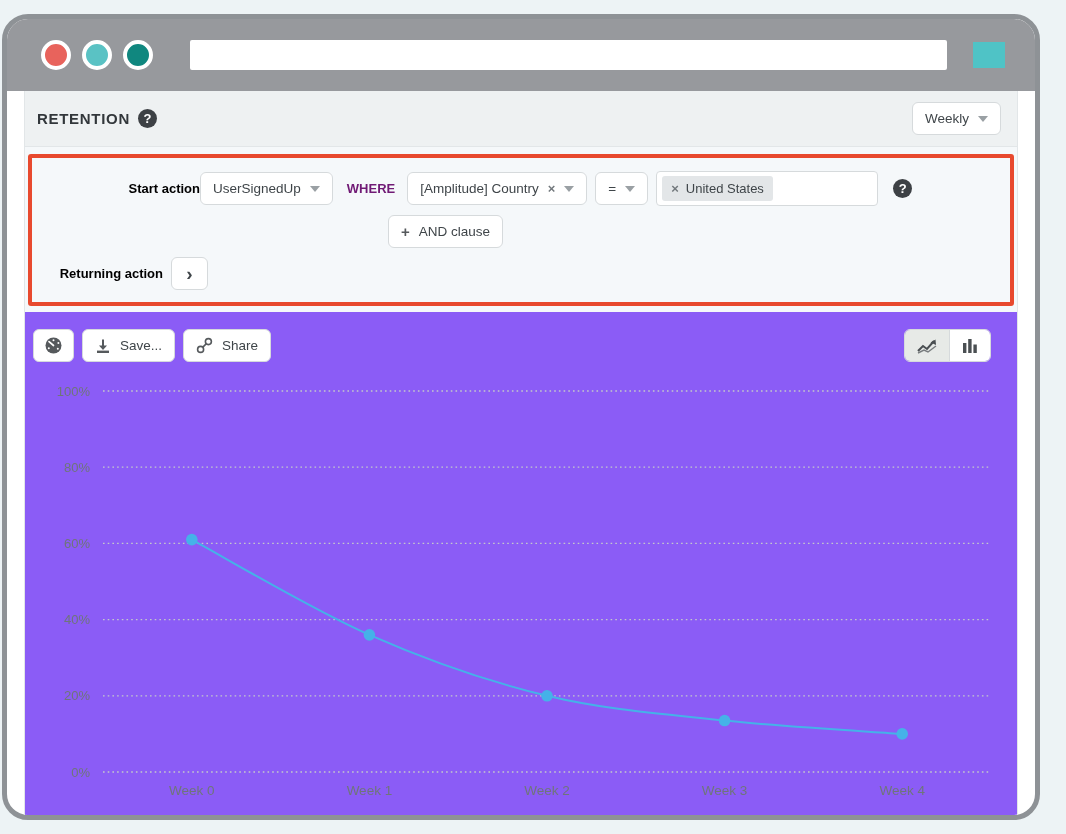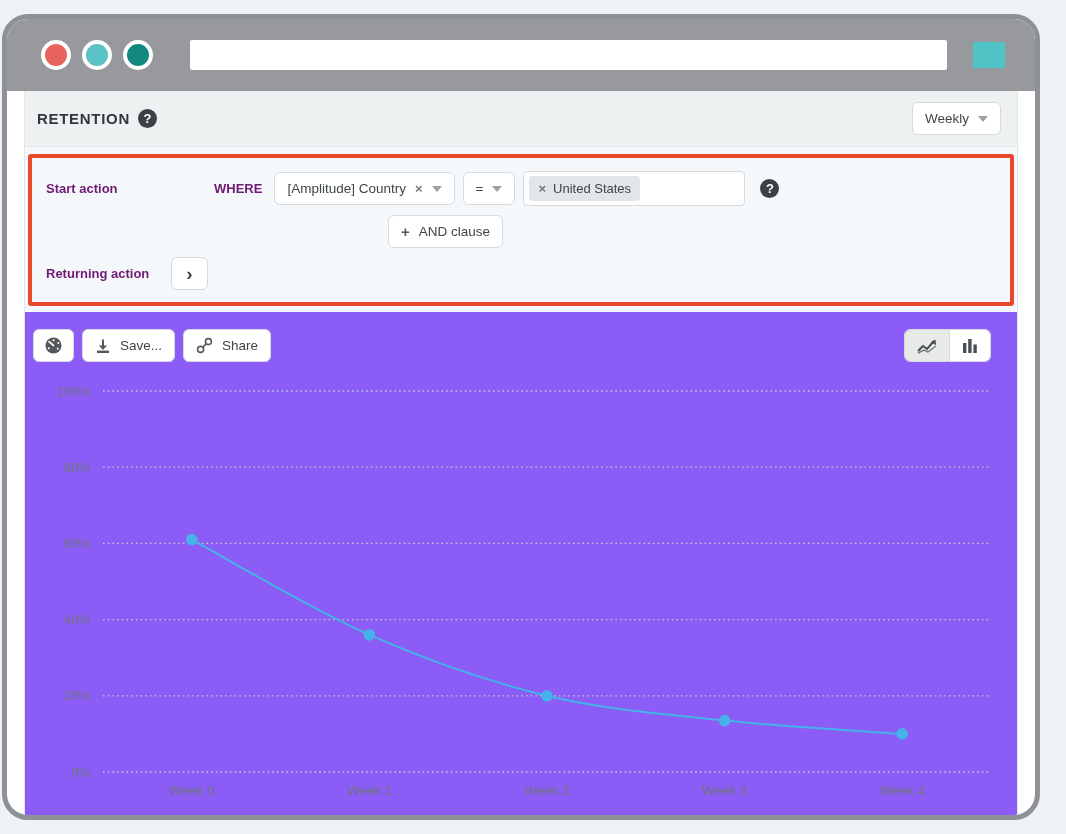--- a/index.html
+++ b/index.html
@@ -43,21 +43,21 @@
     font-size:13.5px;padding:0 12px;height:33px;display:inline-flex;align-items:center;
     gap:9px;font-family:inherit;cursor:pointer;white-space:nowrap;}
   .caret{width:0;height:0;border-left:5px solid transparent;
     border-right:5px solid transparent;border-top:6px solid #9aa0a4;display:inline-block;}
   .xmark{color:#72787c;font-weight:700;font-size:13px;line-height:1;}
 
   
   .filter-panel{background:#f5f8fa;padding:7px 3px 6px;}
   .hl-box{border:4px solid #e8492e;border-radius:3px;padding:13px 14px 12px;}
   .frow{display:flex;align-items:center;}
-  .flabel{font-size:13px;font-weight:700;color:#701a75;}
+  .flabel{font-size:13px;font-weight:700;color:#000000;text-align:right;}
   .lbl-start{width:154px;flex:0 0 154px;}
   .lbl-return{width:117px;flex:0 0 117px;}
   .where{font-size:13px;font-weight:700;color:#701a75;margin:0 12px 0 14px;}
   .value-box{background:#fff;border:1px solid #d6dadc;border-radius:4px;height:35px;
     width:222px;display:flex;align-items:center;padding:0 5px;box-sizing:border-box;
     margin-left:8px;}
   .pill{background:#e3e6e8;border-radius:3px;padding:5px 9px;font-size:13px;
     color:#3f4549;display:inline-flex;gap:7px;align-items:center;}
   .and-row{margin:9px 0 9px 342px;}
   .gap8{margin-left:8px;}
@@ -101,20 +101,24 @@
           <span class="caret"></span>
         </button>
       </div>
     </div>
 
     <div class="filter-panel">
       <div class="hl-box">
 
         <div class="frow">
           <span class="flabel lbl-start">Start action</span>
+          <button class="btn">
+            <span>UserSignedUp</span>
+            <span class="caret"></span>
+          </button>
           <span class="where">WHERE</span>
           <button class="btn">
             <span>[Amplitude] Country</span>
             <span class="xmark">×</span>
             <span class="caret"></span>
           </button>
           <button class="btn gap8">
             <span>=</span>
             <span class="caret"></span>
           </button>

